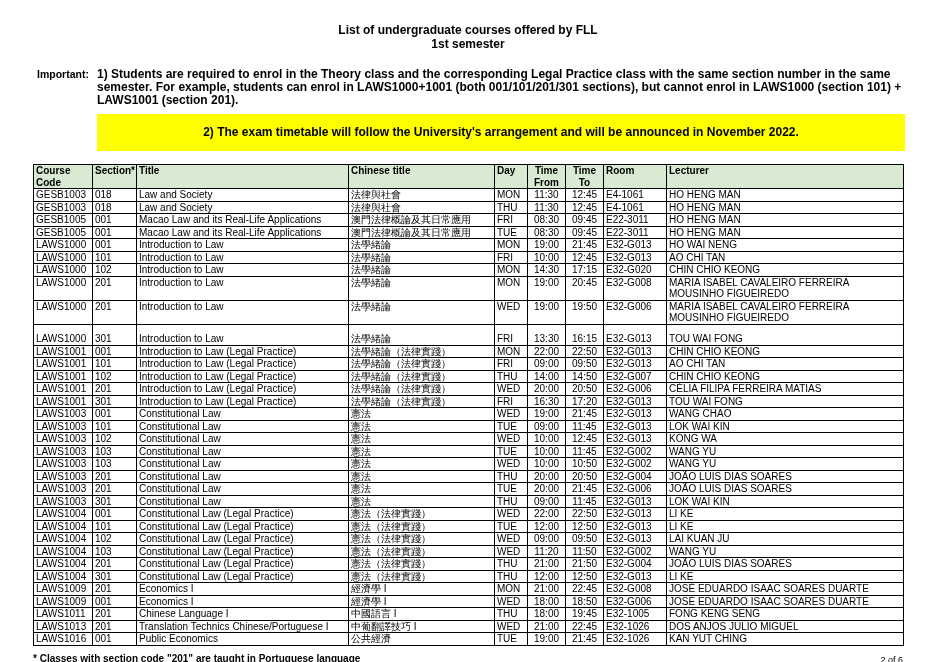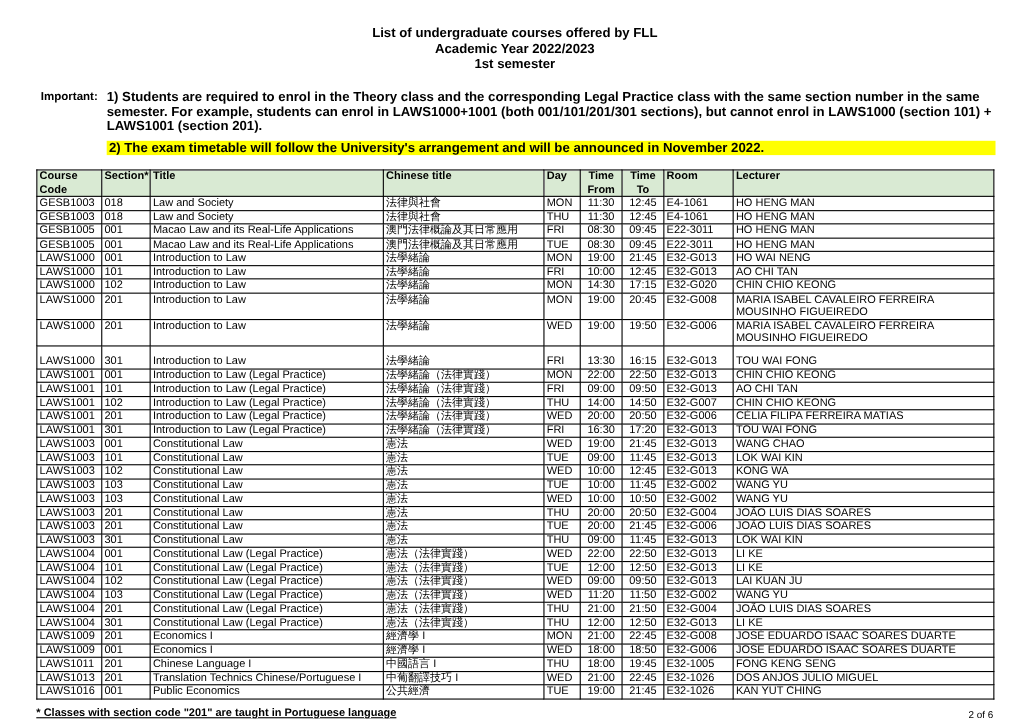--- a/index.html
+++ b/index.html
@@ -10,21 +10,21 @@
     font-family: "Liberation Sans", sans-serif;
     overflow: hidden;
   }
   .page { position: relative; width: 936px; height: 514px; }
 
   .title-block { padding-top: 23px; text-align: center; font-weight: bold; font-size: 12px; line-height: 14px; }
 
   .important-row { display: flex; margin: 17px 31px 0 37px; }
   .important-label { flex: 0 0 60px; font-weight: bold; font-size: 10.5px; line-height: 13px; }
   .notes { flex: 1; font-weight: bold; font-size: 12px; line-height: 13px; }
-  .note2 { margin-top: 7px; background: var(--highlight, #ffff00); padding: 0 2px; }
+  .note2 { margin-top: 7px; background: var(--highlight, #ffff00); padding: 12px 2px; text-align: center; }
 
   table.course-table {
     margin: 13px 33px 0 33px;
     border-collapse: collapse; table-layout: fixed;
     width: 870px;
   }
   .course-table th, .course-table td {
     border: 1px solid #000;
     padding: 0 2px;
     font-size: 10px; line-height: 11.5px;
@@ -48,21 +48,20 @@
   .footnote { font-weight: bold; }
   .pagenum { position: absolute; left: 0; right: 0; top: 2px; text-align: right; font-size: 9px; font-weight: normal; }
 </style>
 </head>
 <body>
 
 <div class="page">
 
   <div class="title-block">
     <div>List of undergraduate courses offered by FLL</div>
-    <div>Academic Year 2022/2023</div>
     <div>1st semester</div>
   </div>
 
   <div class="important-row">
     <div class="important-label">Important:</div>
     <div class="notes">
       <div class="note1">1) Students are required to enrol in the Theory class and the corresponding Legal Practice class with the same section number in the same semester. For example, students can enrol in LAWS1000+1001 (both 001/101/201/301 sections), but cannot enrol in LAWS1000 (section 101) + LAWS1001 (section 201).</div>
       <div class="note2">2) The exam timetable will follow the University's arrangement and will be announced in November 2022.</div>
     </div>
   </div>

